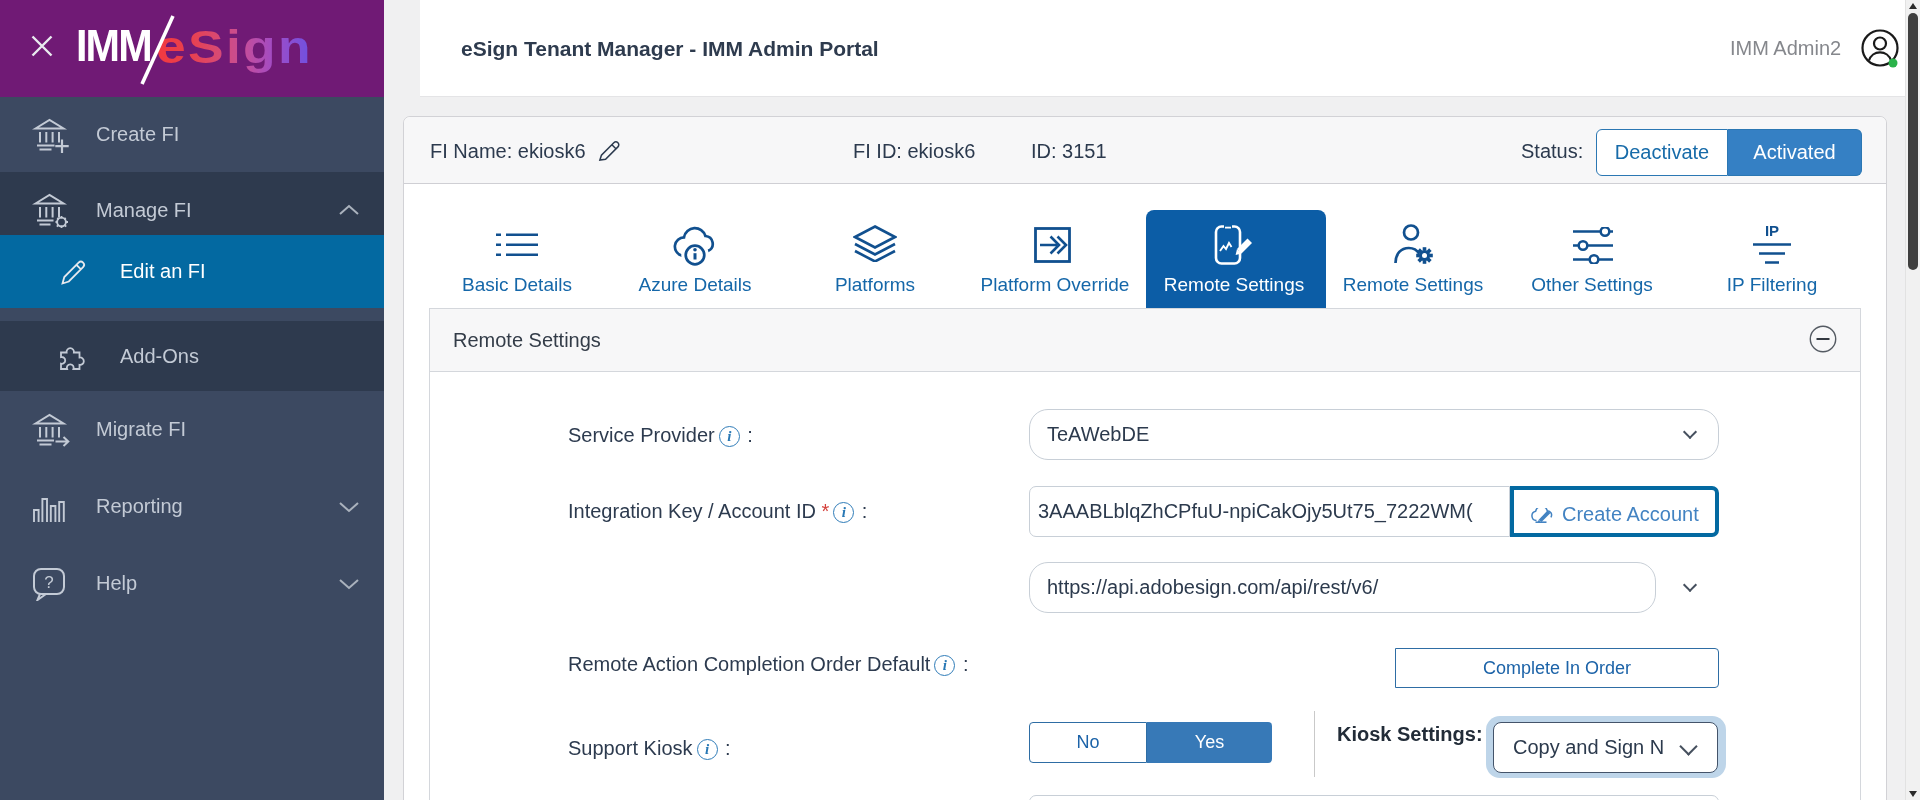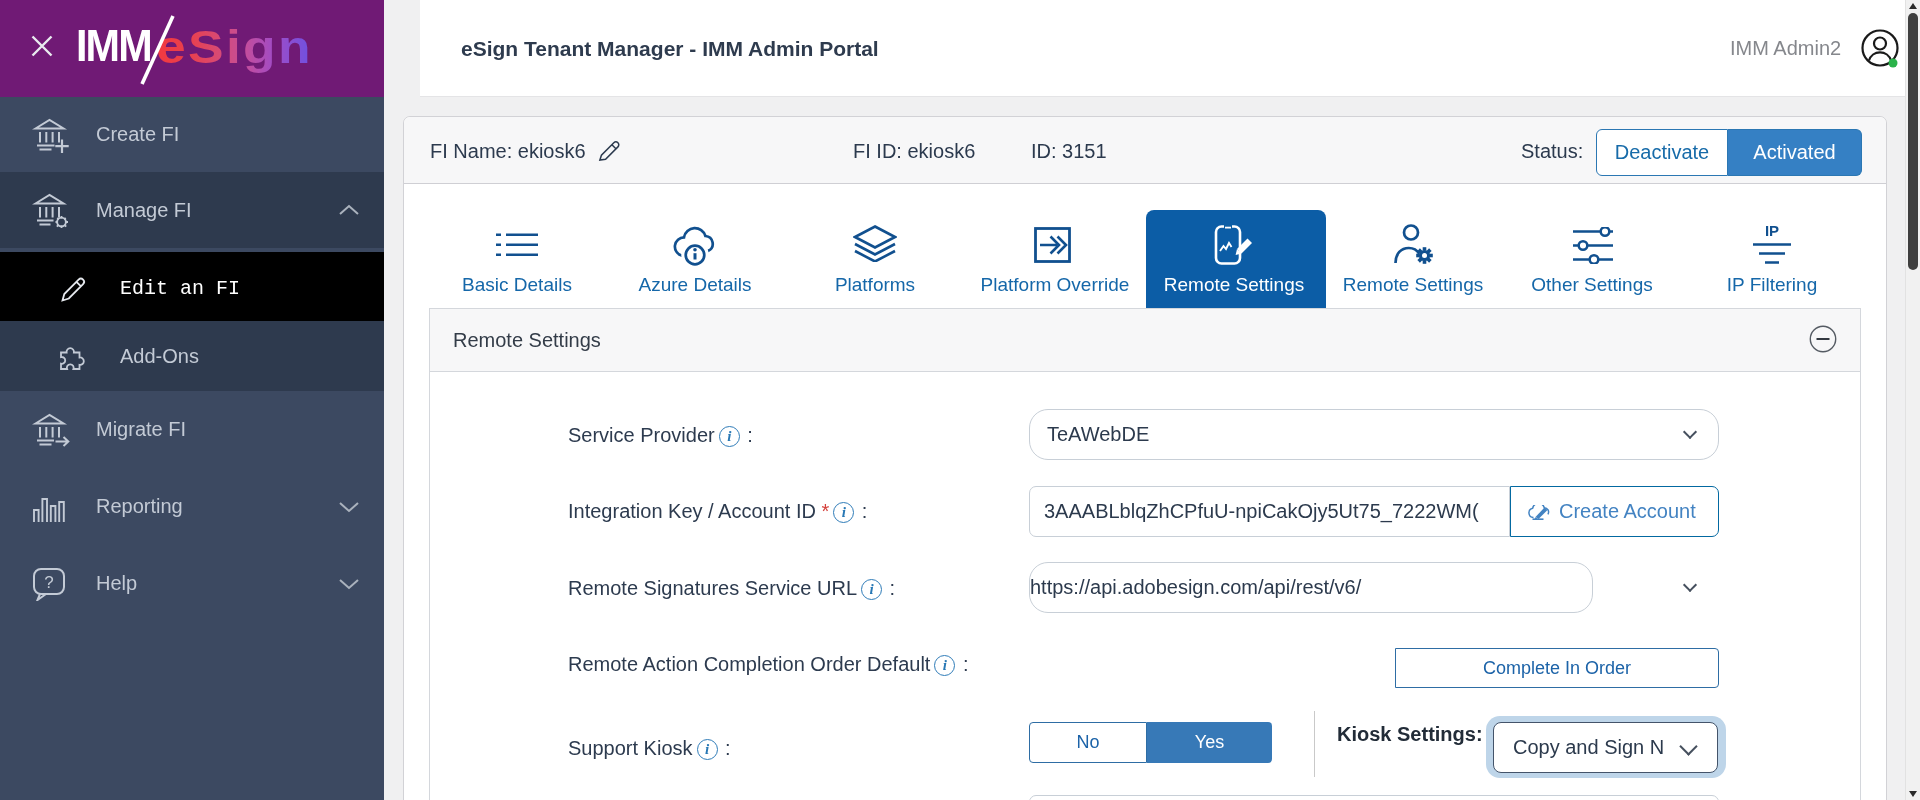--- a/index.html
+++ b/index.html
@@ -78,21 +78,21 @@
 
   <div class="mrow" style="top:97px;height:75px;background:#3c4961;">
     <svg class="mic" width="38" height="40" viewBox="0 0 38 40" fill="none" stroke="#c3cad5" stroke-width="2">
       <path d="M3.5 13.5 L17.5 5 L31.5 13.5 Z"></path>
       <path d="M8 17 v10.5 M14.3 17 v10.5 M20.6 17 v10.5 M27 17 v10.5 M5 30.5 h17.5 M7.5 34.5 h12"></path>
       <path d="M30 24.5 v13.5 M23.3 31.2 h13.4" stroke-width="2.2"></path>
     </svg>
     <span class="mtxt">Create FI</span>
   </div>
 
-  <div class="mrow subrow" style="top:252px;height:73px;background:#000000;color:#ffffff;font-family:Liberation Mono, monospace;">
+  <div class="mrow subrow" style="top:235px;height:73px;background:#0369a1;color:#ffffff;">
     <svg class="mic" width="28" height="28" viewBox="0 0 28 28" fill="none" stroke="#e6e9ee" stroke-width="1.8">
       <path d="M2.5 25.5 L4.3 19 L18.6 4.7 a3.1 3.1 0 0 1 4.5 4.5 L8.8 23.5 Z M16.5 6.8 l4.5 4.5"></path>
     </svg>
     <span class="mtxt">Edit an FI</span>
   </div>
 
   <div class="mrow subrow" style="top:321px;height:70px;background:#2e3a4e;">
     <svg class="mic" style="left:59px" width="26" height="27" viewBox="0 0 26 27" fill="none" stroke="#c3cad5" stroke-width="1.8">
       <path d="M2 9.5 h5.6 a3.7 3.7 0 1 1 7.3 0 H20.5 v5 a3.7 3.7 0 1 1 0 7.3 V26 h-6.1 a3.4 3.4 0 1 0-6.3 0 H2 v-5.3 a3.4 3.4 0 1 0 0-6.6 Z"></path>
     </svg>
@@ -239,33 +239,32 @@
   </div>
 
   <div id="sectbox">
 
     <div class="flabel" style="top:52px;">Service Provider<span class="info">i</span> :</div>
     <div class="ctrl" style="left:599px;top:37px;width:690px;height:51px;line-height:49px;padding-left:17px;">TeAWebDE
       <div class="chevd" style="left:655px;top:17px;"></div>
     </div>
 
     <div class="flabel" style="top:128px;">Integration Key / Account ID <span style="color:#d43f3a;">*</span><span class="info">i</span> :</div>
-    <div class="ctrl" style="left:599px;top:114px;width:481px;height:51px;line-height:49px;padding-left:14px;border-radius:7px 0 0 7px;overflow:hidden;white-space:nowrap;">3AAABLblqZhCPfuU-npiCakOjy5Ut75_7222WM(</div>
-    <div class="ctrl" style="left:1080px;top:114px;width:209px;height:51px;line-height:49px;border:1px solid #0369a1;border-radius:0 7px 7px 0;color:#4383c2;">
+    <div class="ctrl" style="left:599px;top:114px;width:481px;height:51px;line-height:49px;padding-left:8px;border-radius:7px 0 0 7px;overflow:hidden;white-space:nowrap;">3AAABLblqZhCPfuU-npiCakOjy5Ut75_7222WM(</div>
+    <div class="ctrl" style="left:1080px;top:114px;width:209px;height:51px;line-height:49px;border:4px solid #0369a1;border-radius:0 7px 7px 0;color:#4383c2;">
       <svg class="abs" style="left:17px;top:18px" width="24" height="15" viewBox="0 0 24 15" fill="none" stroke="#4383c2">
         <path d="M5.5 12.5 a4.7 4.7 0 0 1-0.8-9.3 a6 6 0 0 1 11.6-0.5 a4.3 4.3 0 0 1 3.6 6.6" stroke-width="1.5"></path>
         <path d="M7.5 12 L16.5 2.5 L19.5 5 L10.5 14 Z" fill="#4383c2" stroke="none"></path>
         <path d="M7.5 12 l-1 3.5 3.5-1 Z" fill="#4383c2" stroke="none"></path>
         <path d="M4.5 14.2 h11" stroke-width="1.6"></path>
       </svg>
       <span style="margin-left:48px;">Create Account</span>
     </div>
 
-    <div class="flabel" style="top:205px;">Remote Signatures Service URL<span class="info">i</span> :</div>
-    <div class="ctrl" style="left:599px;top:190px;width:564px;height:51px;line-height:49px;">https://api.adobesign.com/api/rest/v6/
+    <div class="ctrl" style="left:599px;top:190px;width:627px;height:51px;line-height:49px;padding-left:17px;">https://api.adobesign.com/api/rest/v6/
       <div class="chevd" style="left:655px;top:17px;"></div>
     </div>
 
     <div class="flabel" style="top:281px;">Remote Action Completion Order Default<span class="info">i</span> :</div>
     <div class="abs" style="left:965px;top:276px;width:324px;height:40px;background:#fff;border:1px solid #2e6da4;border-radius:0 4px 4px 0;text-align:center;line-height:38px;color:#1c63a8;font-size:18px;">Complete In Order</div>
 
     <div class="flabel" style="top:365px;">Support Kiosk<span class="info">i</span> :</div>
     <div class="abs" style="left:599px;top:350px;width:118px;height:41px;background:#fff;border:1px solid #2e6da4;border-radius:4px 0 0 4px;text-align:center;line-height:39px;color:#1c63a8;font-size:18px;">No</div>
     <div class="abs" style="left:717px;top:350px;width:125px;height:41px;background:#3779b7;border-radius:0 4px 4px 0;text-align:center;line-height:41px;color:#fff;font-size:18px;">Yes</div>
     <div class="abs" style="left:884px;top:339px;width:1px;height:66px;background:#c9c9c9;"></div>

